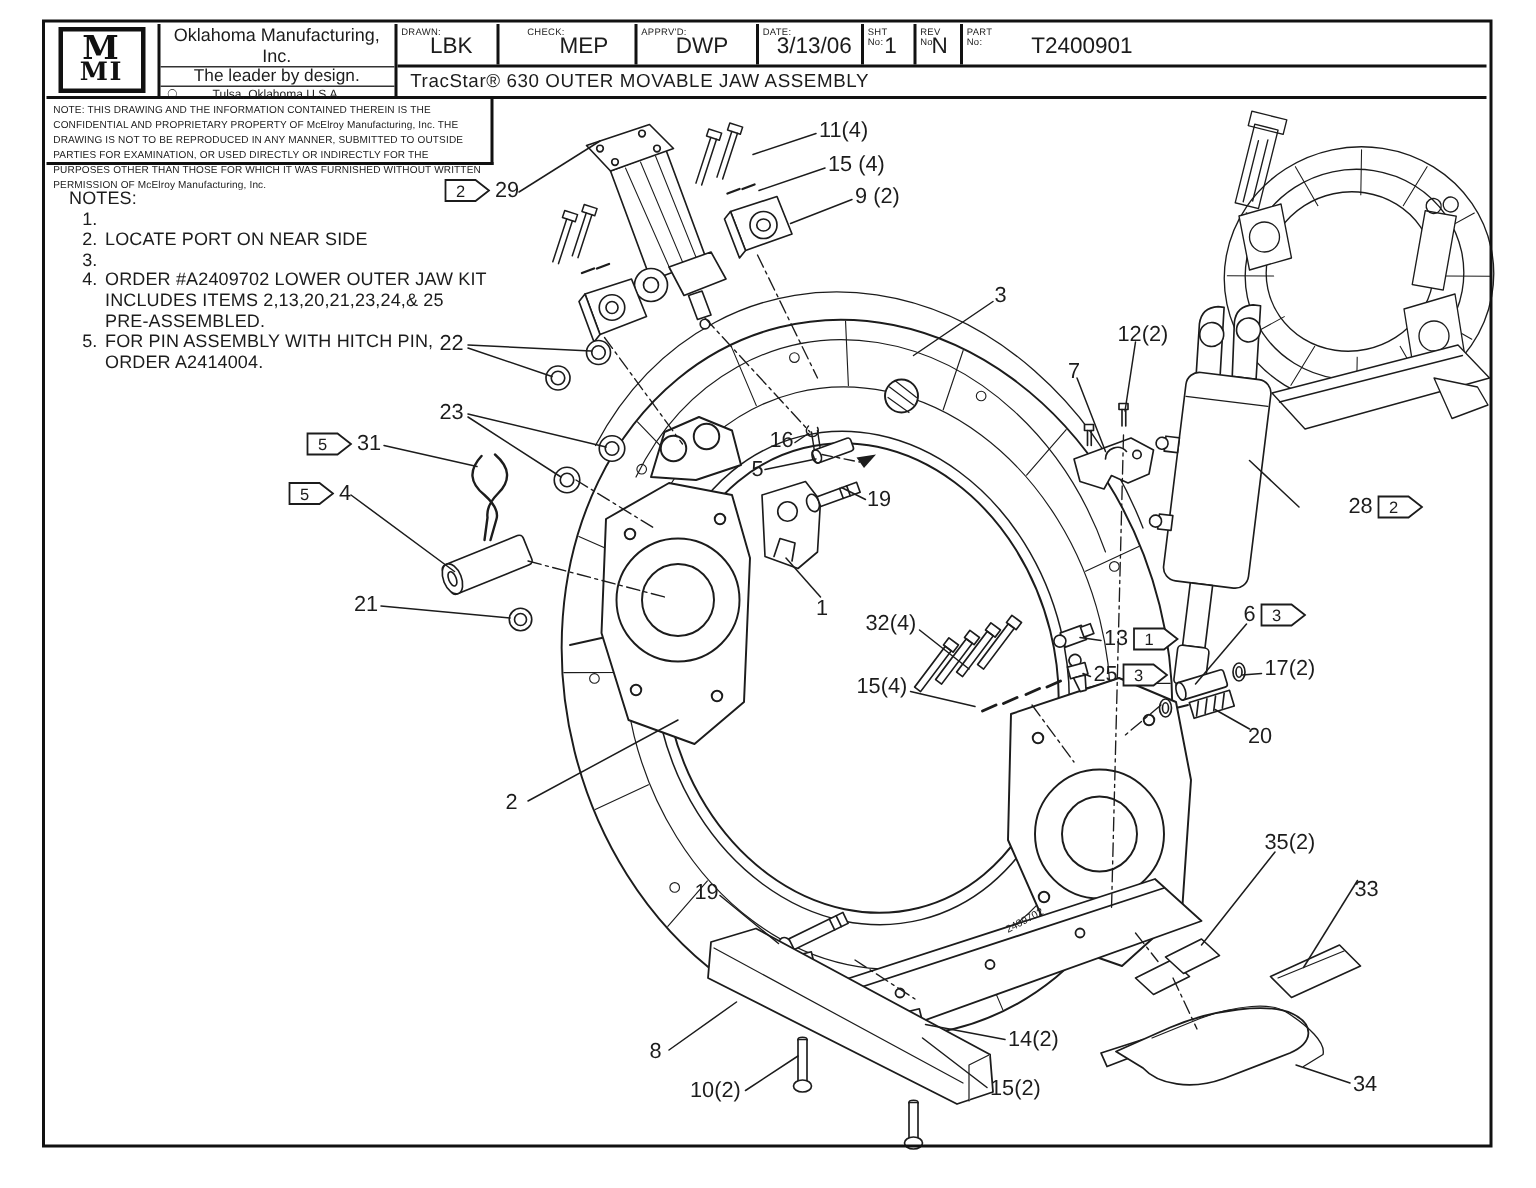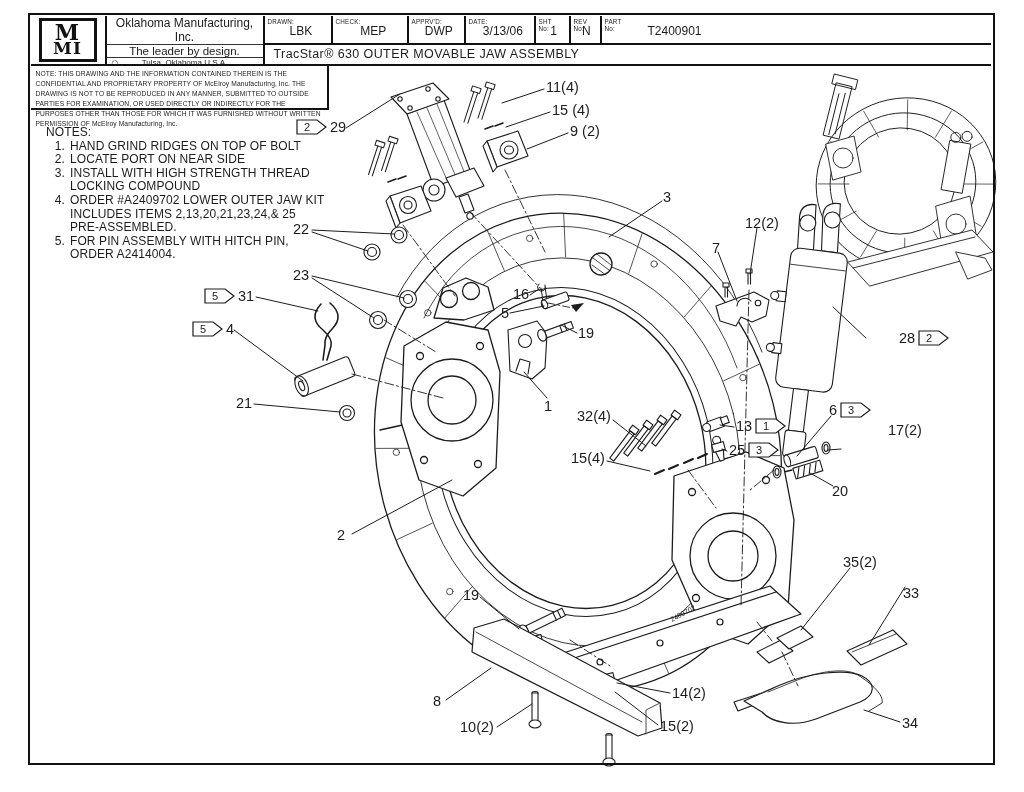--- a/index.html
+++ b/index.html
@@ -21,21 +21,21 @@
   .tb-co-row{flex:1;display:flex;align-items:center;justify-content:center;text-align:center;}
   .tb-co-row.r1{font-size:12px;border-bottom:1.5px solid #333;}
   .tb-co-row.r2{font-size:11.5px;border-bottom:1.5px solid #333;}
   .tb-co-row.r3{font-size:8px;position:relative;}
   .regmark{position:absolute;left:5px;top:50%;transform:translateY(-50%);font-size:6px;}
   .tb-right{flex:1;display:flex;flex-direction:column;}
   .tb-fields{height:27px;border-bottom:2px solid #111;display:flex;}
   .tb-cell{position:relative;border-right:2px solid #111;height:100%;box-sizing:border-box;}
   .tb-cell:last-child{border-right:none;}
   .tb-cell .lab{position:absolute;left:3px;top:2px;font-size:6.3px;line-height:7px;white-space:pre;letter-spacing:.2px;}
-  .tb-cell .val{position:absolute;left:55%;top:58%;transform:translate(-50%,-50%);font-size:12px;white-space:nowrap;}
+  .tb-cell .val{position:absolute;left:55%;top:58%;transform:translate(-50%,-50%);font-size:15px;white-space:nowrap;}
   .tb-cell.wide .val{left:46px;transform:translate(0,-50%);}
   .tb-title{flex:1;display:flex;align-items:center;padding-left:9px;font-size:12.5px;letter-spacing:.4px;}
 
   
   .copybox{position:absolute;left:30.5px;top:65.5px;width:298px;height:44px;border-right:2px solid #111;border-bottom:2px solid #111;background:#fff;box-sizing:border-box;padding:3px 5px 0 5px;}
   .copybox p{margin:0;font-size:6.7px;line-height:10px;letter-spacing:.1px;}
 
   
   .notes{position:absolute;left:46px;top:126px;width:306px;font-size:12px;line-height:13.6px;letter-spacing:.1px;}
   .notes .nh{margin:0 0 0 0;}
@@ -465,25 +465,25 @@
       <span class="regmark">◯</span>
       <span>Tulsa, Oklahoma U.S.A.</span>
     </div>
   </div>
   <div class="tb-right">
     <div class="tb-fields" id="tb-fields">
         <div class="tb-cell" style="width: 68px; flex: 0 0 auto;">
           <span class="lab">DRAWN:</span>
           <span class="val">LBK</span>
         </div>
-        <div class="tb-cell" style="width: 76px; flex: 0 0 auto;">
+        <div class="tb-cell" style="width: 76px; flex: 0 0 auto; margin-left: 16px;">
           <span class="lab">CHECK:</span>
           <span class="val">MEP</span>
         </div>
-        <div class="tb-cell" style="width: 57px; flex: 0 0 auto;">
+        <div class="tb-cell" style="width: 81px; flex: 0 0 auto;">
           <span class="lab">APPRV'D:</span>
           <span class="val">DWP</span>
         </div>
         <div class="tb-cell" style="width: 70px; flex: 0 0 auto; text-align: right;">
           <span class="lab">DATE:</span>
           <span class="val">3/13/06</span>
         </div>
         <div class="tb-cell" style="width: 35px; flex: 0 0 auto;">
           <span class="lab">SHT
 No:</span>
@@ -508,30 +508,27 @@
 
 <div class="copybox">
   <p>NOTE: THIS DRAWING AND THE INFORMATION CONTAINED THEREIN IS THE CONFIDENTIAL AND PROPRIETARY PROPERTY OF McElroy Manufacturing, Inc. THE DRAWING IS NOT TO BE REPRODUCED IN ANY MANNER, SUBMITTED TO OUTSIDE PARTIES FOR EXAMINATION, OR USED DIRECTLY OR INDIRECTLY FOR THE PURPOSES OTHER THAN THOSE FOR WHICH IT WAS FURNISHED WITHOUT WRITTEN PERMISSION OF McElroy Manufacturing, Inc.</p>
 </div>
 
 <div class="notes">
   <div class="nh">NOTES:</div>
   <div id="notes-list">
       <div class="note-item">
         <span class="note-num">1.</span>
-        <span class="note-text">HAND GRIND RIDGES ON TOP OF BOLT</span>
       </div>
       <div class="note-item">
         <span class="note-num">2.</span>
         <span class="note-text">LOCATE PORT ON NEAR SIDE</span>
       </div>
       <div class="note-item">
         <span class="note-num">3.</span>
-        <span class="note-text">INSTALL WITH HIGH STRENGTH THREAD
-LOCKING COMPOUND</span>
       </div>
       <div class="note-item">
         <span class="note-num">4.</span>
         <span class="note-text">ORDER #A2409702 LOWER OUTER JAW KIT
 INCLUDES ITEMS 2,13,20,21,23,24,&amp; 25
 PRE-ASSEMBLED.</span>
       </div>
       <div class="note-item">
         <span class="note-num">5.</span>
         <span class="note-text">FOR PIN ASSEMBLY WITH HITCH PIN,
@@ -628,21 +625,21 @@
         <text x="11" y="12" text-anchor="middle" font-size="11" fill="#1c1c1c" font-family="&quot;Liberation Sans&quot;,sans-serif">3</text>
       </svg>
     </div>
     <div class="callout" style="left: 829px; top: 402px;">
       <span>6</span>
       <svg width="31" height="16" class="flagnote">
         <path d="M1,1 H21 L30,8 L21,15 H1 Z" fill="#fff" stroke="#1c1c1c" stroke-width="1.2"></path>
         <text x="11" y="12" text-anchor="middle" font-size="11" fill="#1c1c1c" font-family="&quot;Liberation Sans&quot;,sans-serif">3</text>
       </svg>
     </div>
-    <div class="callout" style="left: 843px; top: 423px; margin-left: 45px;">
+    <div class="callout" style="left: 843px; top: 439px;">
       <span>17(2)</span>
     </div>
     <div class="callout" style="left: 832px; top: 484px;">
       <span>20</span>
     </div>
     <div class="callout" style="left: 337px; top: 528px;">
       <span>2</span>
     </div>
     <div class="callout" style="left: 463px; top: 588px;">
       <span>19</span>

